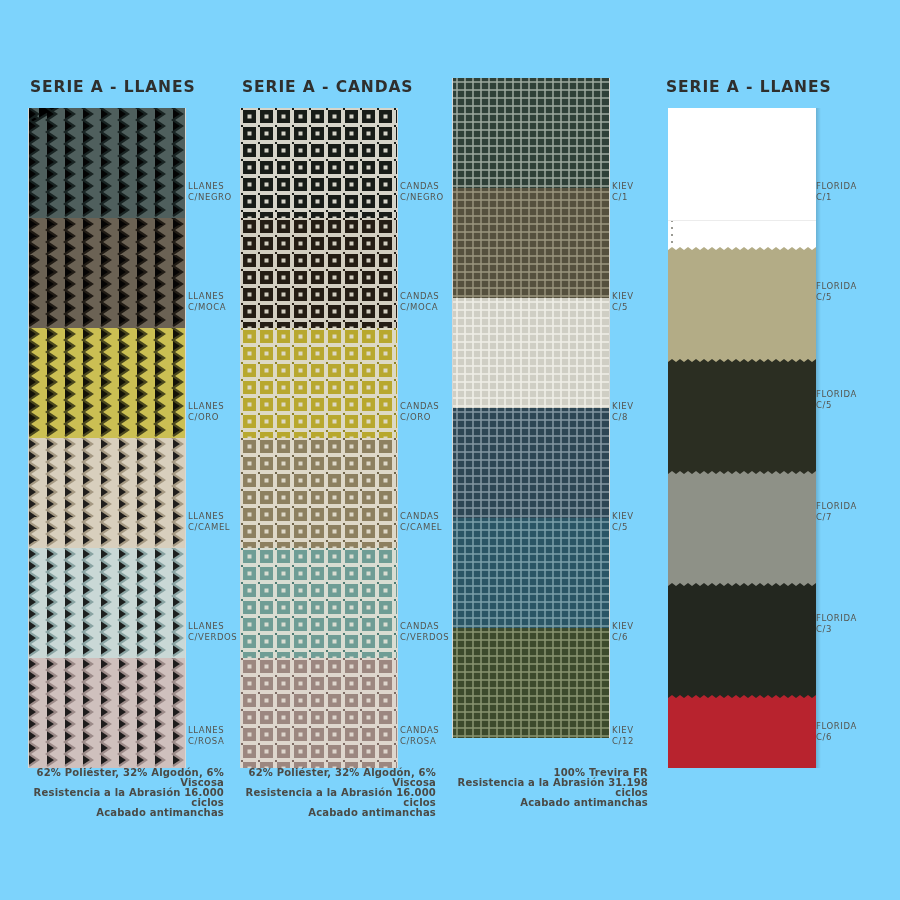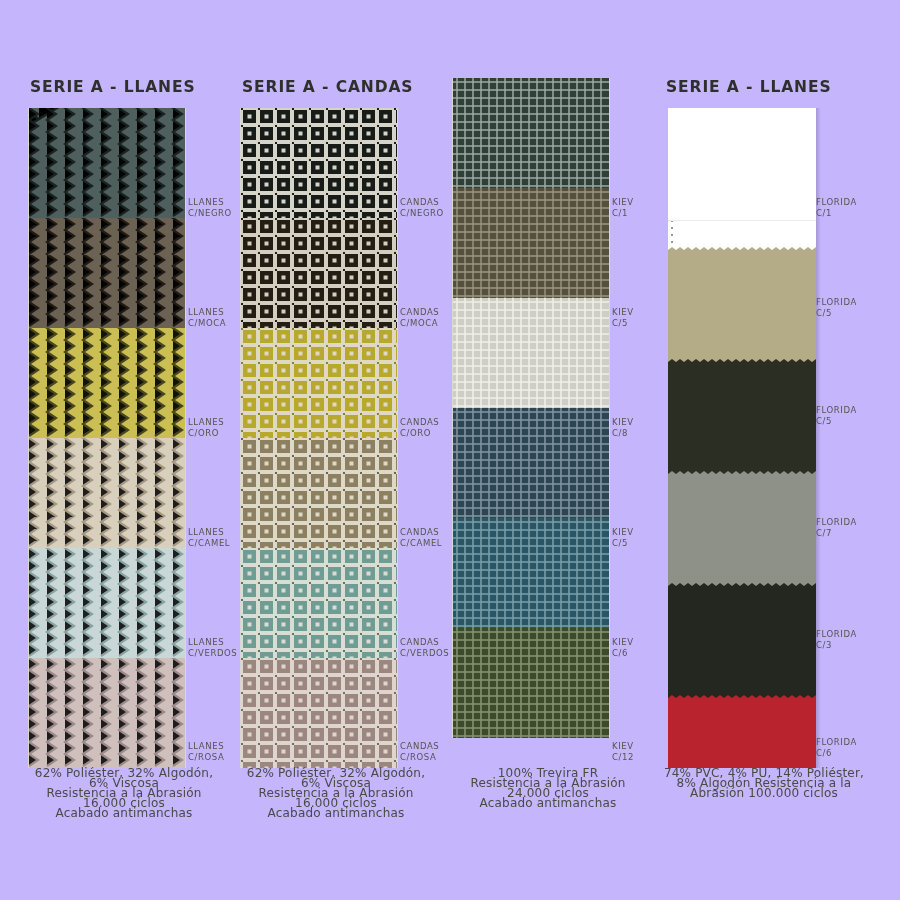--- a/index.html
+++ b/index.html
@@ -12,21 +12,21 @@
     height: 900px;
     font-family: "Liberation Sans", sans-serif;
     color: #3a3a38;
     position: relative;
     overflow: hidden;
   }
   .sheet {
     position: absolute;
     left: 0; top: 0;
     width: 900px; height: 900px;
-    background: #c4b5fd;
+    background: #7dd3fc;
   }
   .columns {
     position: absolute;
     left: 28px;
     top: 78px;
     width: 848px;
     display: flex;
     justify-content: flex-start;
     gap: 0;
   }
@@ -54,45 +54,46 @@
   }
   .swatch {
     position: relative;
     width: 100%;
     height: 110px;
     overflow: hidden;
   }
   .labels {
     position: absolute;
     left: 160px;
-    top: 16px;
+    top: 0;
     width: 60px;
     height: 660px;
   }
   .lbl {
     position: absolute;
     left: 0;
     font-size: 8.5px;
     line-height: 11px;
     letter-spacing: 0.6px;
     color: #55554f;
     font-family: "DejaVu Sans", sans-serif;
     white-space: nowrap;
   }
   .footnote {
     position: absolute;
     top: 690px;
     left: -4px;
     width: 200px;
-    text-align: center;
-    font-size: 12px;
+    text-align: right;
+    font-size: 10px;
     line-height: 10px;
     letter-spacing: 0.2px;
     color: #4a4a46;
     font-family: "DejaVu Sans", sans-serif;
+    font-weight: bold;
   }
   
   .florida-stack {
     position: relative;
     width: 148px;
     height: 660px;
     margin-left: 4px;
     background: #ffffff;
   }
   .f-swatch {
@@ -457,21 +458,21 @@
         <div class="lbl" style="top:543px">
           <span>KIEV</span><br>
           <span>C/6</span>
         </div>
         <div class="lbl" style="top:647px">
           <span>KIEV</span><br>
           <span>C/12</span>
         </div>
       </div>
       <div class="footnote" style="white-space:pre-line">100% Trevira FR
-Resistencia a la Abrasión 24.000 ciclos
+Resistencia a la Abrasión 31.198 ciclos
 Acabado antimanchas</div>
     </div>
 
     <div class="col">
       <div class="col-title">SERIE A - LLANES</div>
       <div class="florida-stack">
         <div class="dotted-edge"></div>
         <div class="shadow-r"></div>
 
         <div class="f-swatch" style="top:0px;background:#ffffff;border-bottom:1px solid #ececec"></div>
@@ -525,18 +526,16 @@
         </div>
         <div class="lbl" style="top:535px">
           <span>FLORIDA</span><br>
           <span>C/3</span>
         </div>
         <div class="lbl" style="top:643px">
           <span>FLORIDA</span><br>
           <span>C/6</span>
         </div>
       </div>
-      <div class="footnote" style="left:-10px;width:220px">74% PVC, 4% PU, 14% Poliéster, 8% Algodón
-Resistencia a la Abrasión 100.000 ciclos</div>
     </div>
 
   </div>
 </div>
 
 </body></html>

